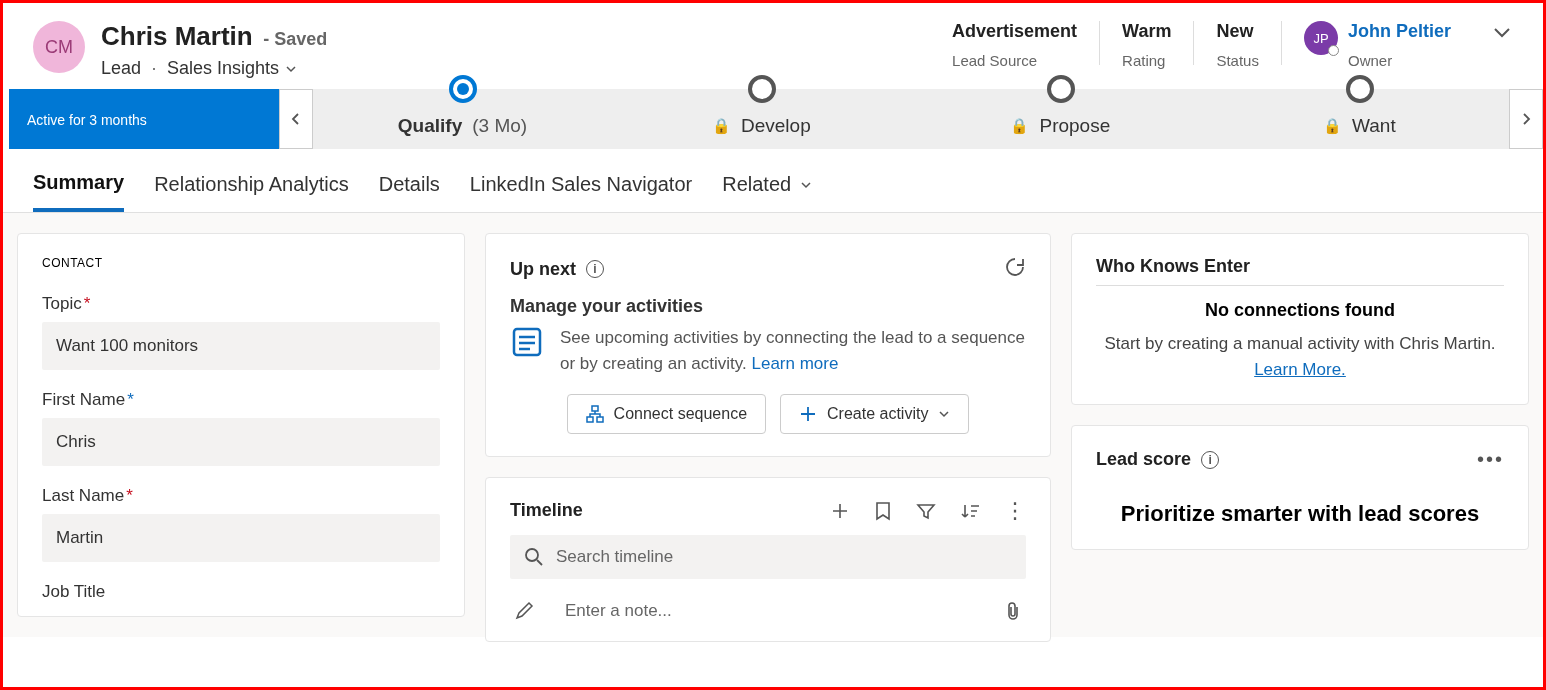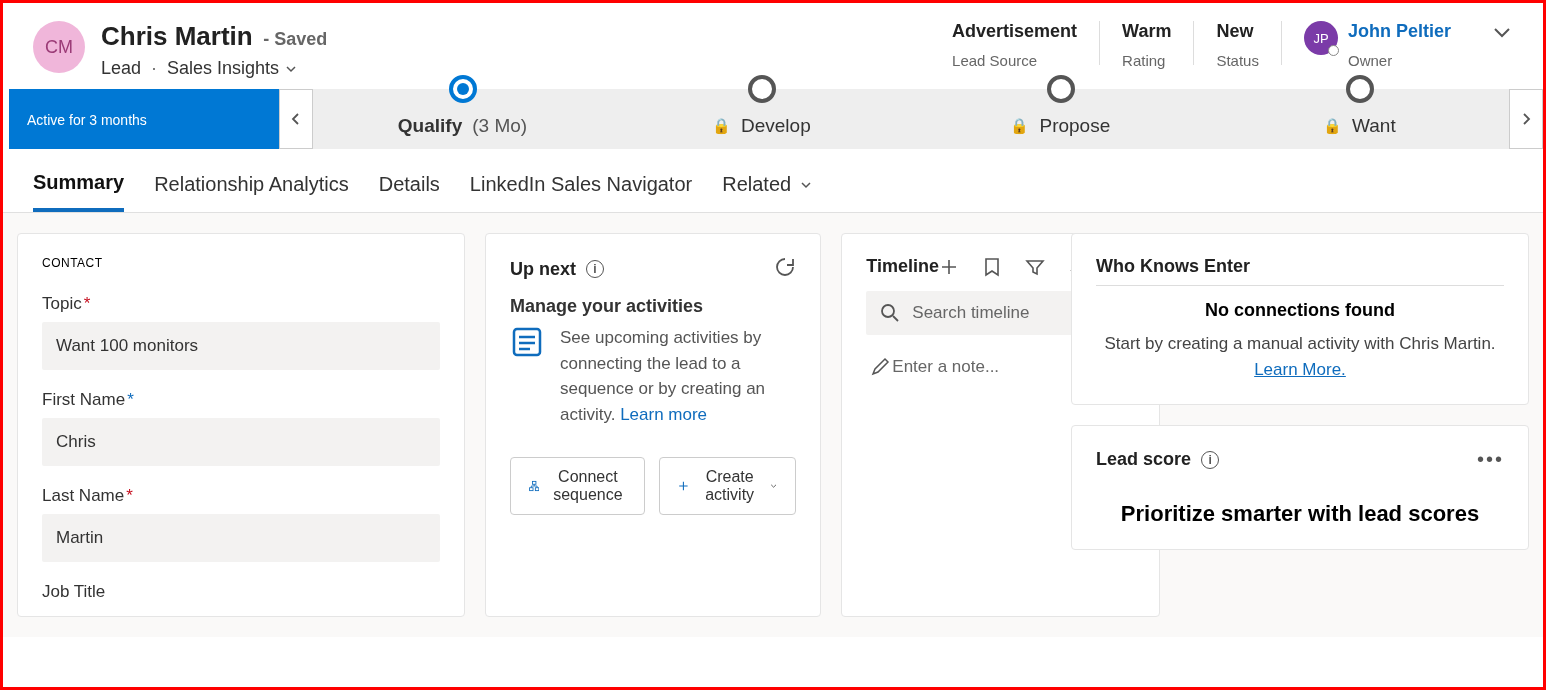--- a/index.html
+++ b/index.html
@@ -37,45 +37,45 @@
 .stage-duration{color:#555;margin-top:14px}
 .lock{color:#888;margin-top:14px;font-size:15px}
 
 .tabs{display:flex;gap:30px;padding:22px 30px 0 30px;border-bottom:1px solid #e0e0e0;font-size:20px;color:#333}
 .tab{padding-bottom:14px;cursor:pointer;display:flex;align-items:center;gap:8px}
 .tab.active{font-weight:600;border-bottom:4px solid #0f6cbd;color:#111}
 
 .content{display:flex;gap:20px;padding:20px 14px;background:#faf9f8;height:calc(100% - 260px)}
 .card{background:#fff;border:1px solid #e5e5e5;border-radius:4px;padding:22px 24px}
 .col-left{width:448px}
-.col-mid{width:566px;display:flex;flex-direction:row;gap:20px}
+.col-mid{width:566px;display:flex;flex-direction:column;gap:20px}
 .col-right{flex:1;display:flex;flex-direction:column;gap:20px}
 
 .section-title{font-size:12px;font-weight:400;letter-spacing:0.5px;margin-bottom:24px}
 .field-label{font-size:17px;color:#333;margin-bottom:8px}
 .req{color:#c50f1f;margin-left:2px}
 .rec{color:#0f6cbd;margin-left:2px}
 .field-input{width:100%;background:#f3f2f1;border:none;padding:14px 14px;font-size:17px;color:#333;margin-bottom:20px;border-radius:2px}
 
 .card-header{display:flex;justify-content:space-between;align-items:center;margin-bottom:14px}
 .card-title{font-size:18px;font-weight:600;color:#222;display:flex;align-items:center;gap:10px}
 .info-icon{width:18px;height:18px;border:1.5px solid #555;border-radius:50%;display:inline-flex;align-items:center;justify-content:center;font-size:12px;color:#555}
 .upnext-body{display:flex;gap:16px;align-items:flex-start;margin-top:8px}
 .activity-icon{color:#0f6cbd;flex-shrink:0}
 .upnext-text{font-size:17px;color:#555;line-height:1.5}
 .link{color:#0f6cbd;cursor:pointer}
-.btn-row{display:flex;gap:14px;justify-content:center;margin-top:30px}
+.btn-row{display:flex;gap:14px;justify-content:center;margin-top:18px}
 .btn{border:1px solid #ccc;background:#fff;padding:10px 18px;font-size:16px;border-radius:4px;display:flex;align-items:center;gap:10px;cursor:pointer;color:#333}
 .btn svg{color:#0f6cbd}
 
 .timeline-icons{display:flex;gap:24px;color:#555;align-items:center}
 .timeline-icons>*{cursor:pointer}
 .search-box{background:#f3f2f1;padding:12px 14px;display:flex;align-items:center;gap:12px;color:#666;font-size:17px;margin-top:14px;border-radius:2px}
 .note-box{padding:12px 4px;display:flex;align-items:center;gap:12px;color:#666;font-size:17px;margin-top:10px;justify-content:space-between}
-.note-left{display:flex;align-items:flex-end;gap:2px}
+.note-left{display:flex;align-items:flex-end;gap:31px}
 
 .wkw-none{text-align:center;margin-top:14px}
 .wkw-title{font-size:18px;font-weight:600;margin-bottom:10px}
 .wkw-text{font-size:17px;color:#444;line-height:1.5}
 .link-u{color:#0f6cbd;text-decoration:underline;cursor:pointer}
 
 .leadscore-title{font-size:22px;font-weight:600;text-align:center;margin-top:30px}
 .more-dots{letter-spacing:2px;cursor:pointer;color:#555;font-size:20px}
 hr.sep{border:none;border-top:1px solid #ddd;margin:8px 0 14px}
 </style>

